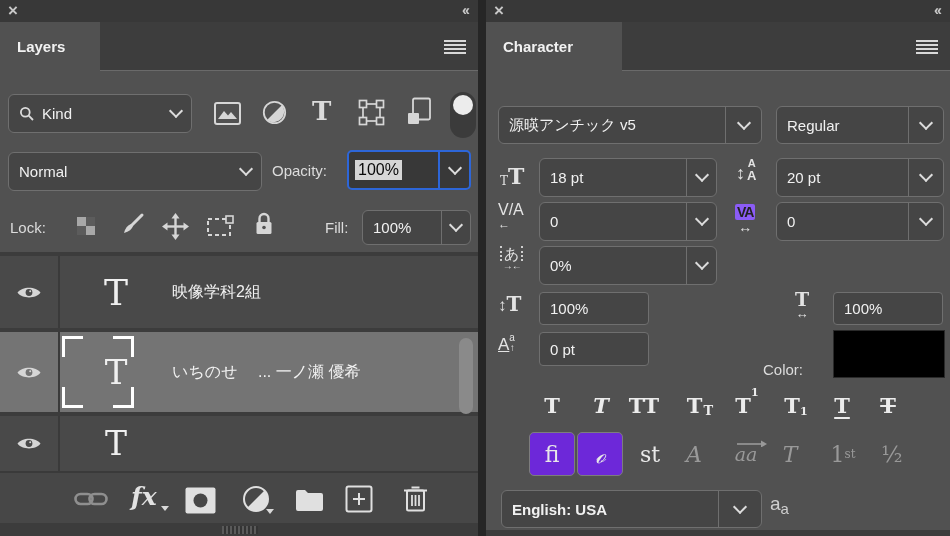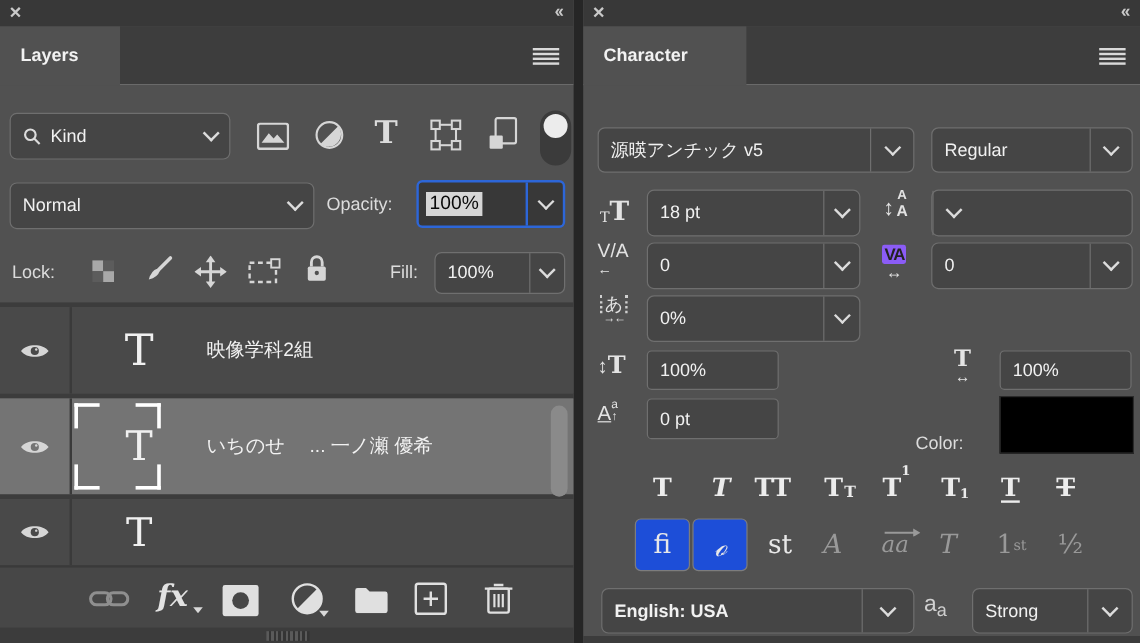--- a/index.html
+++ b/index.html
@@ -40,21 +40,21 @@
   
   .stybtn{position:absolute;top:386px;height:32px;display:flex;align-items:flex-end;justify-content:center;font-family:"DejaVu Serif",serif;color:#ececec;font-size:21px;font-weight:600;}
   .stybtn.b{font-weight:800;}
   .stybtn.i{font-style:italic;}
   .stybtn .sm{font-size:13px;font-weight:700;margin-left:1px;}
   .stybtn sup{font-size:11px;font-weight:700;}
   .stybtn sub{font-size:11px;font-weight:700;}
   .stybtn.u{text-decoration:underline;text-underline-offset:4px;}
   .stybtn.s span{text-decoration:line-through;}
   .otbtn{position:absolute;top:432px;height:44px;display:flex;align-items:center;justify-content:center;font-family:"DejaVu Serif",serif;color:#e8e8e8;font-size:22px;}
-  .otbtn.activebox{background:#1d4ed8;border:1px solid #7d7d7d;border-radius:5px;box-sizing:border-box;}
+  .otbtn.activebox{background:#6d28d9;border:1px solid #7d7d7d;border-radius:5px;box-sizing:border-box;}
   .otbtn.dis{color:#999;font-style:italic;}
   .otbtn sup{font-size:12px;}
   .aaarrow{position:absolute;top:-4px;left:2px;}
   .swatch{position:absolute;background:#000;border:1px solid #2a2a2a;}
   .scrollthumb{position:absolute;background:#8a8a8a;border-radius:7px;}
   .bstrip{position:absolute;left:0;right:0;bottom:0;background:#3c3c3c;}
   .ridges{position:absolute;left:222px;bottom:2px;width:36px;height:8px;background:repeating-linear-gradient(90deg,#5a5a5a 0 2px,#343434 2px 4px);}
   .tri{width:0;height:0;border-left:4px solid transparent;border-right:4px solid transparent;border-top:5px solid #d9d9d9;position:absolute;}
   
   .cicon{position:absolute;display:flex;flex-direction:column;align-items:center;color:#e3e3e3;line-height:1;}
@@ -336,20 +336,23 @@
   <span class="cicon" style="left:250px;top:158px;">
     <span class="row">
         <span style="font-size:18px;margin-right:2px;">↕</span>
       <span style="display:flex;flex-direction:column;align-items:center;">
         <span style="font-size:11px;font-weight:bold;">A</span>
         <span style="font-size:13px;font-weight:bold;">A</span>
       </span>
     </span>
   </span>
   <div class="sel" style="left:290px;top:158px;width:168px;height:39px;">
+    <span class="lblv">
+        <span>20 pt</span>
+      </span>
     <span class="vdiv"></span>
     <span class="cc" style="width:34px;">
         <i class="chev"></i>
       </span>
   </div>
 
   <span class="cicon" style="left:12px;top:202px;">
     <span style="font-size:16px;">V/A</span>
     <span style="font-size:12px;align-self:flex-start;">←</span>
   </span>
@@ -490,23 +493,14 @@
     <span class="cc" style="width:42px;">
         <i class="chev"></i>
       </span>
   </div>
   <span class="cicon" style="left:284px;top:494px;color:#cfcfcf;">
     <span class="row">
         <span style="font-size:19px;">a</span>
         <span style="font-size:15px;position:relative;top:3px;">a</span>
       </span>
   </span>
-  <div class="sel" style="left:324px;top:490px;width:134px;height:38px;">
-    <span class="lblv">
-        <span>Strong</span>
-      </span>
-    <span class="vdiv"></span>
-    <span class="cc" style="width:36px;">
-        <i class="chev"></i>
-      </span>
-  </div>
   <div class="bstrip" style="height:6px;"></div>
 </div>
 
 </body></html>

